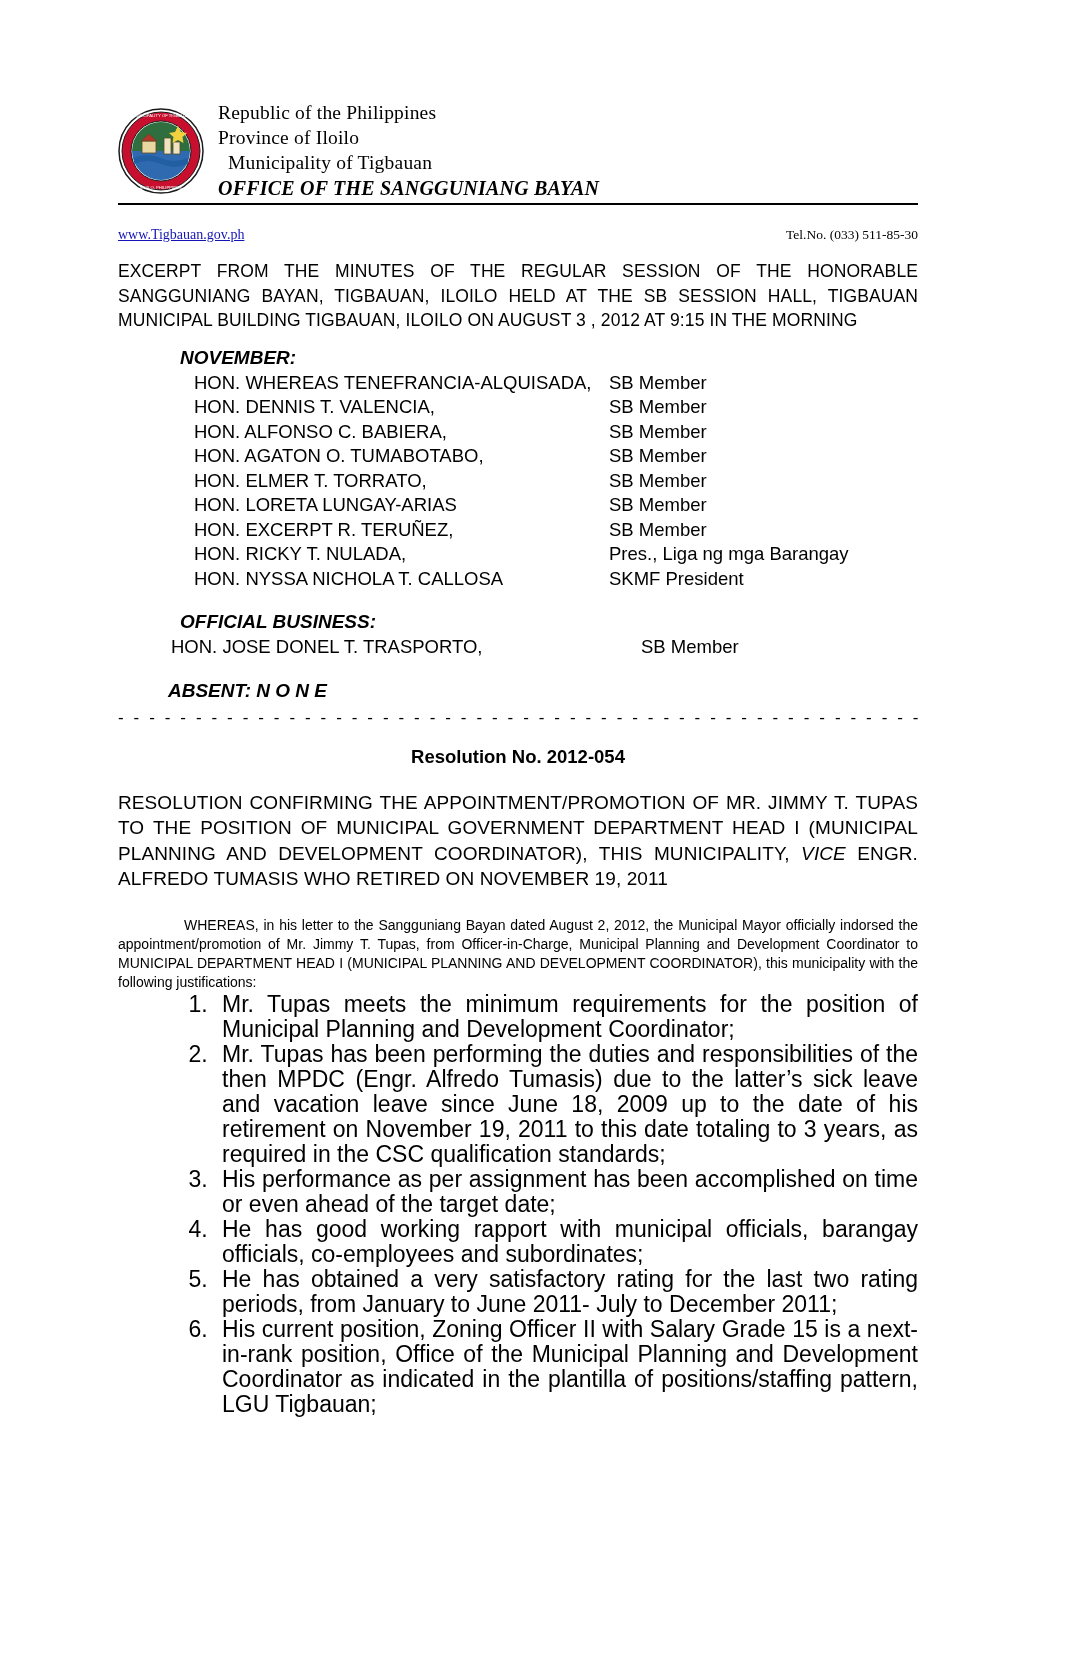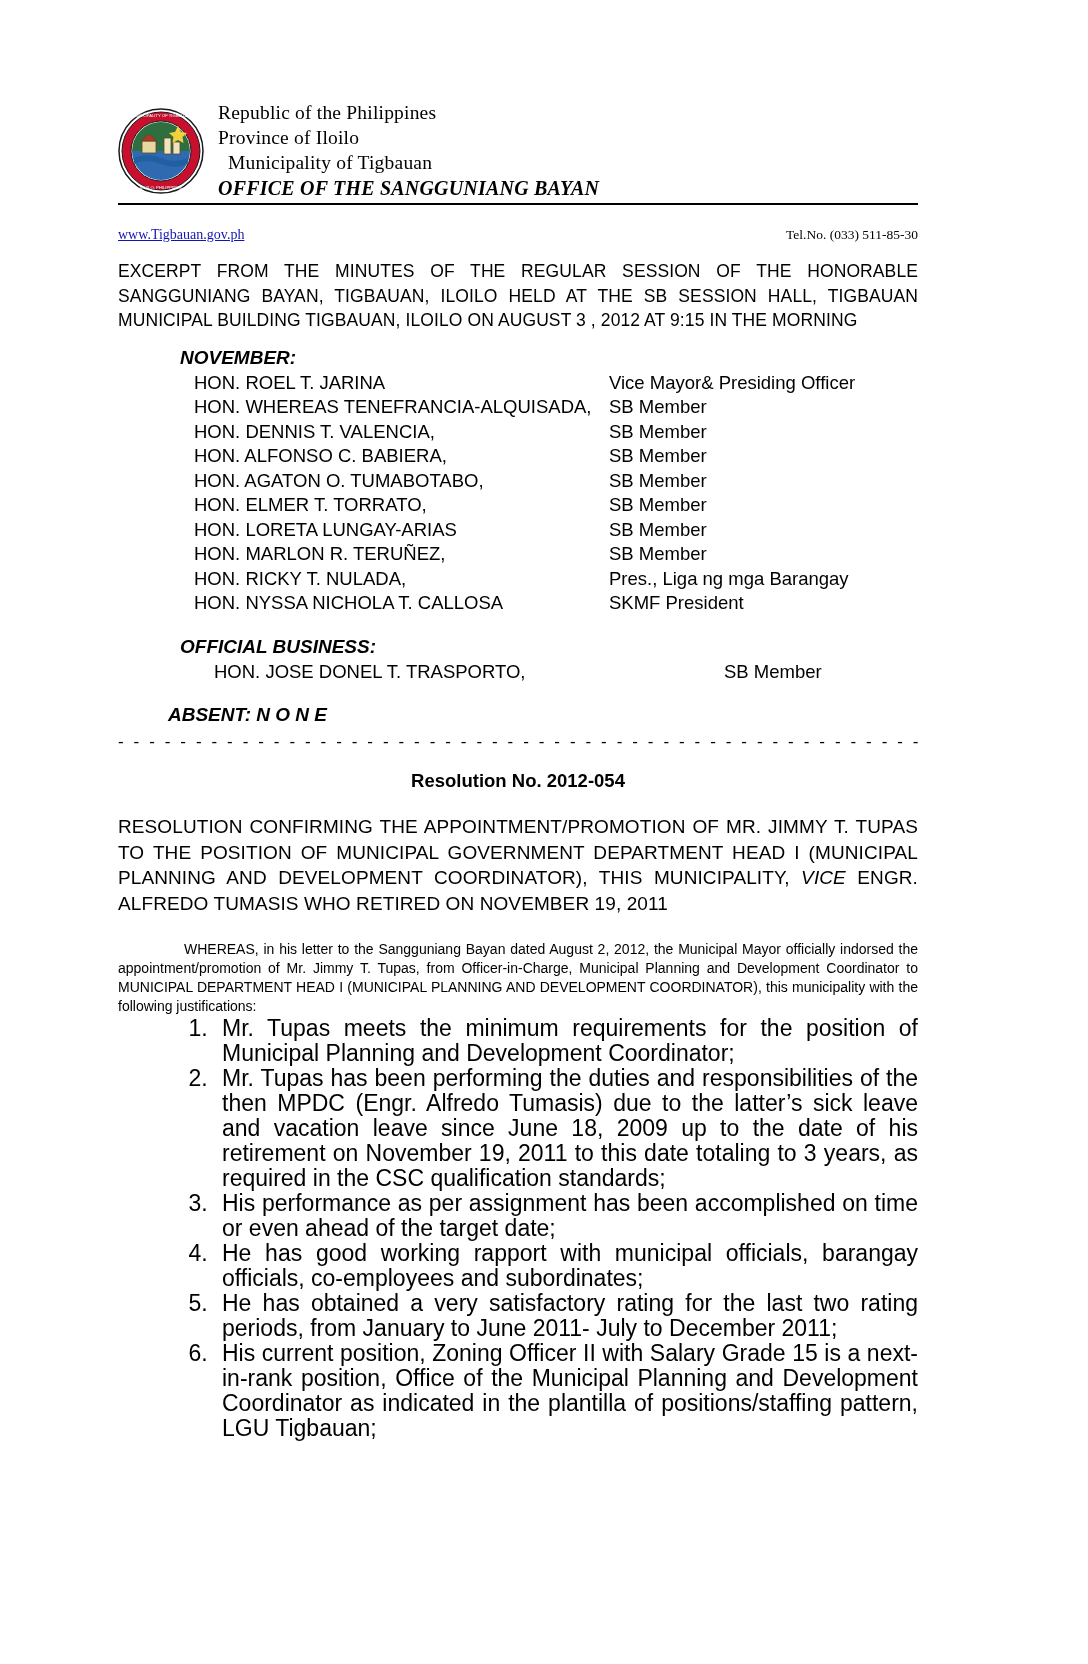--- a/index.html
+++ b/index.html
@@ -110,23 +110,22 @@
   .att-name { width: 415px; white-space: nowrap; }
   .att-role { white-space: nowrap; }
 
   .official-business {
     margin-top: 20px;
   }
   .ob-row {
     display: flex;
     font-size: 18.5px;
     line-height: 24.5px;
-    margin-left: 96px;
+    margin-left: 53px;
     margin-top: 2px;
-    gap: 40px;
   }
   .ob-name { width: 470px; }
 
   .absent {
     margin-top: 20px;
     margin-left: 50px;
     font-weight: bold;
     font-style: italic;
     font-size: 19px;
   }
@@ -211,24 +210,20 @@
         <span class="lh-url">www.Tigbauan.gov.ph</span>
         <span class="lh-tel">Tel.No. (033) 511-85-30</span>
       </div>
     </div>
 
     <div class="excerpt">EXCERPT FROM THE MINUTES OF THE REGULAR SESSION OF THE HONORABLE SANGGUNIANG  BAYAN, TIGBAUAN, ILOILO HELD AT THE SB SESSION   HALL, TIGBAUAN MUNICIPAL BUILDING TIGBAUAN, ILOILO ON AUGUST 3 , 2012 AT 9:15  IN THE MORNING</div>
 
     <div class="section-head">NOVEMBER:</div>
     <div class="attendee-list">
       <div class="attendee">
-        <span class="att-name">HON. ROEL T. JARINA</span>
-        <span class="att-role">Vice Mayor&amp; Presiding Officer</span>
-      </div>
-      <div class="attendee">
         <span class="att-name">HON. WHEREAS TENEFRANCIA-ALQUISADA,</span>
         <span class="att-role">SB Member</span>
       </div>
       <div class="attendee">
         <span class="att-name">HON. DENNIS T. VALENCIA,</span>
         <span class="att-role">SB Member</span>
       </div>
       <div class="attendee">
         <span class="att-name">HON. ALFONSO C. BABIERA,</span>
         <span class="att-role">SB Member</span>
@@ -239,21 +234,21 @@
       </div>
       <div class="attendee">
         <span class="att-name">HON. ELMER T. TORRATO,</span>
         <span class="att-role">SB Member</span>
       </div>
       <div class="attendee">
         <span class="att-name">HON. LORETA LUNGAY-ARIAS</span>
         <span class="att-role">SB Member</span>
       </div>
       <div class="attendee">
-        <span class="att-name">HON. MARLON R. TERUÑEZ,</span>
+        <span class="att-name">HON. EXCERPT R. TERUÑEZ,</span>
         <span class="att-role">SB Member</span>
       </div>
       <div class="attendee">
         <span class="att-name">HON. RICKY T. NULADA,</span>
         <span class="att-role">Pres., Liga ng mga Barangay</span>
       </div>
       <div class="attendee">
         <span class="att-name">HON. NYSSA NICHOLA T. CALLOSA</span>
         <span class="att-role"> SKMF President</span>
       </div>

